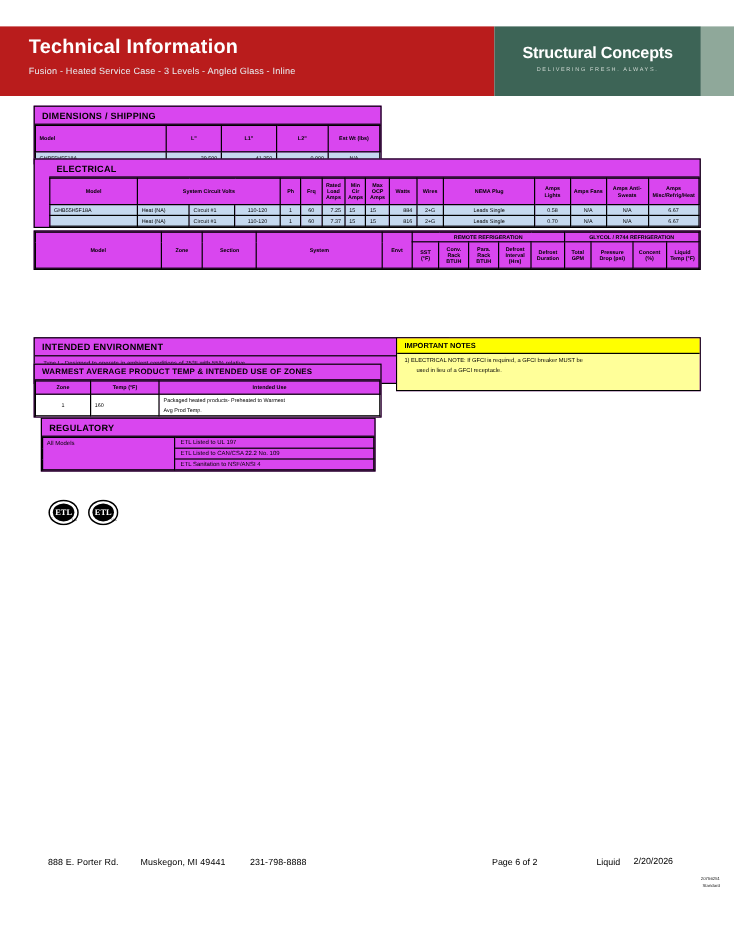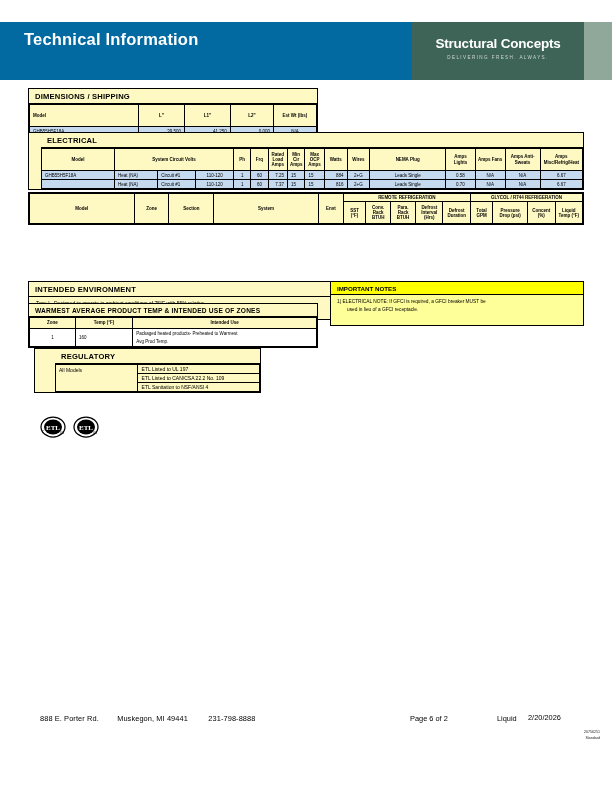--- a/index.html
+++ b/index.html
@@ -8,31 +8,31 @@
     width:612px; height:792px;
     background:#ffffff;
     font-family:"Liberation Sans", sans-serif;
     color:#000;
     position:relative;
     overflow:hidden;
   }
 
   
   .header { position:absolute; left:0; top:22px; width:612px; height:58px; display:flex; }
-  .header-left { flex:0 0 412px; background:#0369a1; padding:8px 0 0 24px; }
+  .header-left { flex:0 0 412px; background:#b91c1c; padding:8px 0 0 24px; }
   .header-title { font-size:16.5px; font-weight:bold; color:#ffffff; letter-spacing:.2px; line-height:1.1; }
   .header-sub { font-size:7.6px; color:#e8eef2; margin-top:7px; letter-spacing:.15px; }
   .header-mid { flex:0 0 172px; background:#3d6456; position:relative; }
   .brand { position:absolute; left:0; right:0; top:14px; text-align:center; }
   .brand-name { font-size:13.5px; font-weight:bold; color:#ffffff; letter-spacing:-.2px; }
   .brand-tag { font-size:4.6px; color:#cfd9d3; letter-spacing:1.4px; margin-top:4px; }
   .header-right { flex:1 1 auto; background:#8fa89a; }
 
   
-  .blk { position:absolute; border:1.1px solid #000; background:#fef9c3; }
+  .blk { position:absolute; border:1.1px solid #000; background:#d946ef; }
   .blk-title { font-size:7.6px; font-weight:bold; padding:2.5px 0 2.5px 6px; border-bottom:1.1px solid #000; letter-spacing:.2px; }
   table { border-collapse:collapse; width:100%; table-layout:fixed; }
   td, th { border:0.6px solid #000; font-size:4.5px; padding:1px 2px; text-align:center; vertical-align:middle; font-weight:normal; }
   th { font-weight:bold; line-height:1.15; }
   .hdr-row th { height:22px; }
   .data { background:#c5d9ef; height:9px; }
   .data-plain { background:#ffffff; height:9px; }
   .lft { text-align:left; padding-left:3px; }
   .rgt { text-align:right; padding-right:3px; }
 
@@ -55,20 +55,21 @@
   .f-revlbl { position:absolute; left:497px; top:0; }
   .f-revdate { position:absolute; left:528px; top:-1px; }
   .f-code { position:absolute; left:520px; top:16px; width:80px; text-align:right; font-size:3.6px; line-height:1.6; color:#222; }
 </style>
 </head>
 <body>
 
 <div class="header">
   <div class="header-left">
     <div class="header-title">Technical Information</div>
+    <div class="header-sub">Fusion - Heated Service Case - 3 Levels - Angled Glass - Inline</div>
   </div>
   <div class="header-mid">
     <div class="brand">
       <div class="brand-name">Structural Concepts</div>
       <div class="brand-tag">DELIVERING FRESH. ALWAYS.</div>
     </div>
   </div>
   <div class="header-right"></div>
 </div>
 
@@ -257,21 +258,21 @@
 </div>
 
 <div class="blk" style="left:330px; top:281px; width:254px;">
   <div class="notes-title">IMPORTANT NOTES</div>
   <div class="notes-body" style="min-height:30px">
     <div>1) ELECTRICAL NOTE:  If GFCI is required, a GFCI breaker MUST be</div>
     <div class="indent">used in lieu of a GFCI receptacle.</div>
   </div>
 </div>
 
-<div class="blk" style="left:34px; top:348px; width:227px;padding-left:20px;">
+<div class="blk" style="left:34px; top:348px; width:279px;">
   <div class="blk-title">REGULATORY</div>
   <table>
     <colgroup>
         <col style="width:40%">
         <col style="width:60%">
       </colgroup>
     <tbody>
         <tr>
       <td rowspan="3" class="lft" style="vertical-align:top; font-size:5px; padding-top:2px">All Models</td>
       <td class="reg-line">ETL Listed to UL 197</td>

